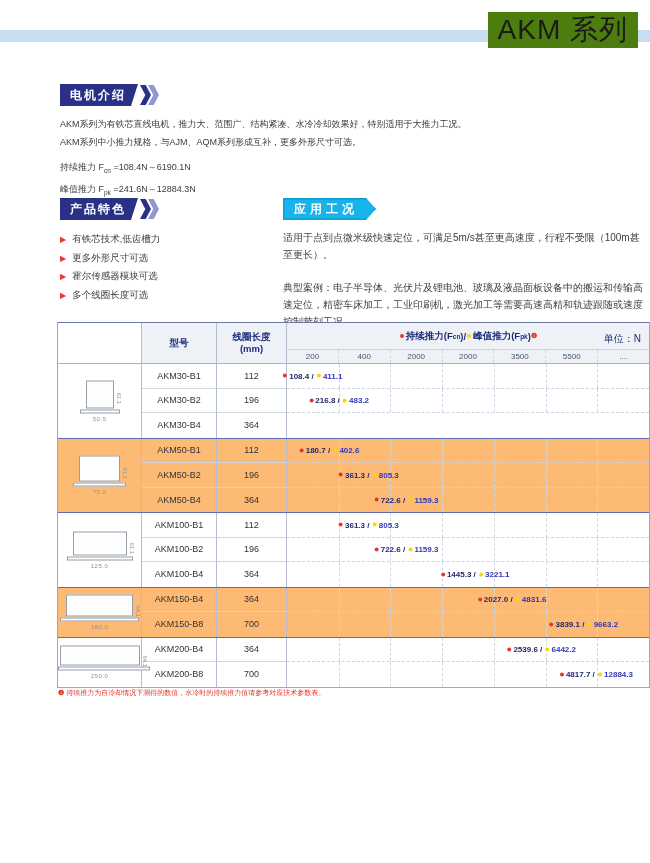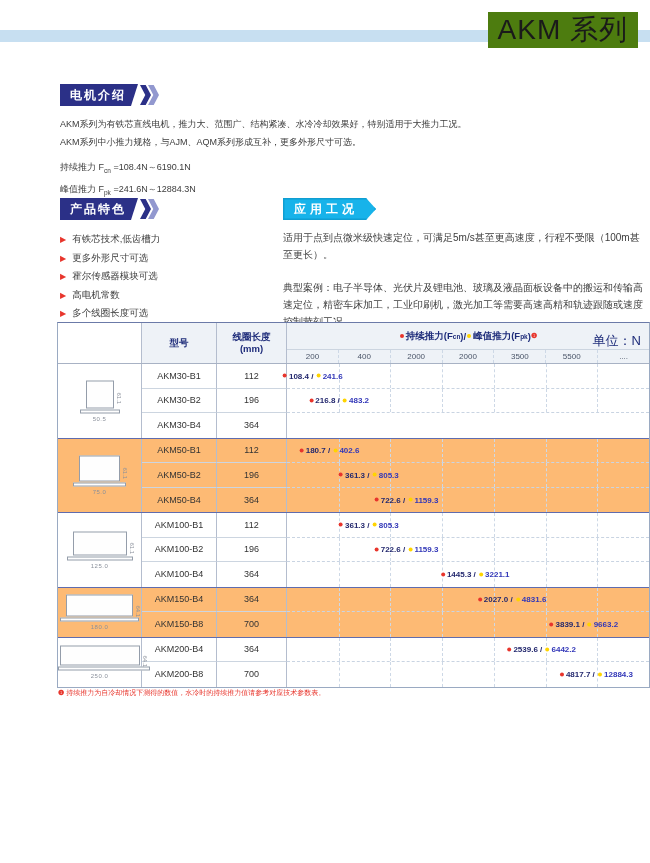--- a/index.html
+++ b/index.html
@@ -46,21 +46,21 @@
   
   .ttable{position:absolute;top:322px;left:57px;width:591px;border:1px solid #9aaac2;border-top:1px solid #6b7aa8;font-size:9px;background:#fff;}
   .thead{display:flex;background:#eef2f7;border-bottom:1px solid #a8b2c4;}
   .hc{display:flex;align-items:center;justify-content:center;color:#1e2c7a;font-weight:bold;font-size:9.5px;}
   .ci-h{width:83px;background:#fff;border-right:1px solid #b4bdce;flex:none;}
   .cm-h{width:74px;border-right:1px solid #b4bdce;flex:none;}
   .cc-h{width:69px;border-right:1px solid #b4bdce;flex:none;flex-direction:column;line-height:12px;}
   .ch-h{flex:1;display:flex;flex-direction:column;}
   .legend-row{height:26px;position:relative;display:flex;align-items:center;justify-content:center;
     border-bottom:1px solid #ccd5e0;font-size:9.5px;color:#1e2c7a;font-weight:bold;}
-  .unit{position:absolute;right:8px;top:9px;font-weight:normal;font-size:13px;color:#1e2c7a;}
+  .unit{position:absolute;right:8px;top:9px;font-weight:normal;font-size:10px;color:#1e2c7a;}
   .ticks-row{height:13px;display:flex;font-size:8px;color:#4a5568;font-weight:normal;}
   .tick{flex:1;text-align:center;line-height:13px;}
   .tick.tb{border-left:1px dashed #cdd8e6;}
 
   .tgroup{position:relative;}
   .tgroup.gsep{border-bottom:1px solid #5f6cae;}
   .trow{display:flex;height:24.5px;}
   .c{display:flex;align-items:center;justify-content:center;}
   .ci{width:83px;flex:none;border-right:1px solid #b4bdce;}
   .cm{width:74px;flex:none;border-right:1px solid #b4bdce;color:#333;}
@@ -116,21 +116,20 @@
     <div class="features">
       <div class="badge-navy">
         <span class="bx">产品特色</span>
         <i class="chev c1"></i>
         <i class="chev c2"></i>
       </div>
       <ul>
         <li><span class="tri">▶</span><span>有铁芯技术,低齿槽力</span></li>
         <li><span class="tri">▶</span><span>更多外形尺寸可选</span></li>
         <li><span class="tri">▶</span><span>霍尔传感器模块可选</span></li>
-        <li><span class="tri">▶</span><span>高电机常数</span></li>
         <li><span class="tri">▶</span><span>多个线圈长度可选</span></li>
       </ul>
     </div>
     <div class="apps">
       <span class="badge-cyan">应用工况</span>
       <p class="p1">适用于点到点微米级快速定位，可满足5m/s甚至更高速度，行程不受限（100m甚至更长）。</p>
       <p class="p2">典型案例：电子半导体、光伏片及锂电池、玻璃及液晶面板设备中的搬运和传输高速定位，精密车床加工，工业印刷机，激光加工等需要高速高精和轨迹跟随或速度控制苛刻工况。</p>
     </div>
   </div>
 
@@ -173,21 +172,21 @@
             <div class="c ci"></div>
             <div class="c cm">AKM30-B1</div>
             <div class="c cc">112</div>
             <div class="c ch">
               <i class="vl" style="left: 14.2857%;"></i>
               <i class="vl" style="left: 28.5714%;"></i>
               <i class="vl" style="left: 42.8571%;"></i>
               <i class="vl" style="left: 57.1429%;"></i>
               <i class="vl" style="left: 71.4286%;"></i>
               <i class="vl" style="left: 85.7143%;"></i>
-              <span class="pt" style="left: 7%;"><i class="dot red"></i><b class="f1">108.4</b><span class="sl"> / </span><i class="dot yel"></i><b class="f2">241.6</b></span>
+              <span class="pt" style="left: 7%;"><i class="dot red"></i><b class="f1">108.4</b><span class="sl"> / </span><i class="dot yel"></i><b class="f2">411.1</b></span>
             </div>
           </div>
           <div class="trow">
             <div class="c ci"></div>
             <div class="c cm">AKM30-B2</div>
             <div class="c cc">196</div>
             <div class="c ch">
               <i class="vl" style="left: 14.2857%;"></i>
               <i class="vl" style="left: 28.5714%;"></i>
               <i class="vl" style="left: 42.8571%;"></i>

